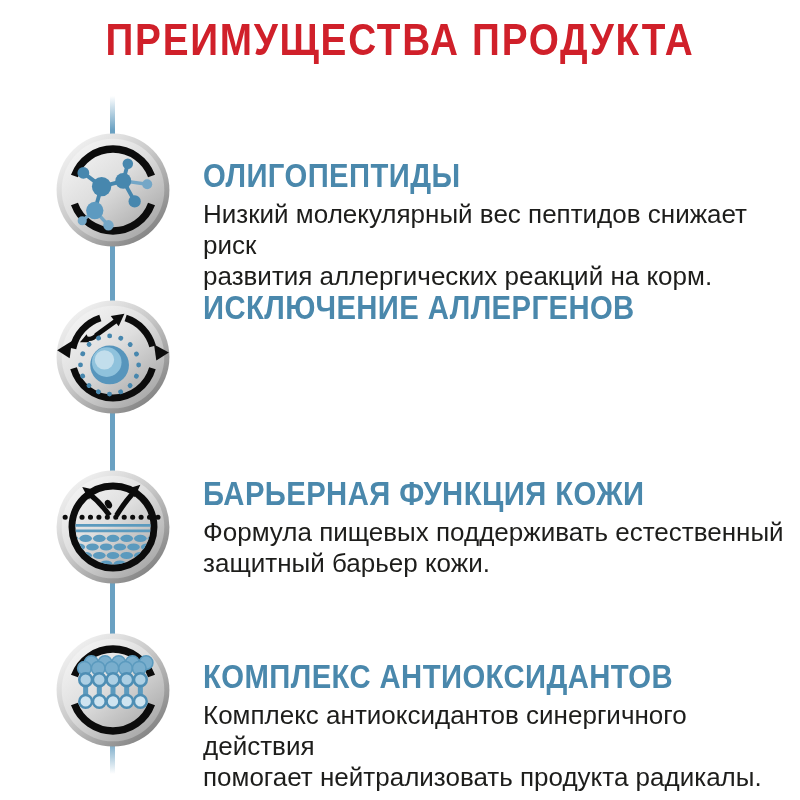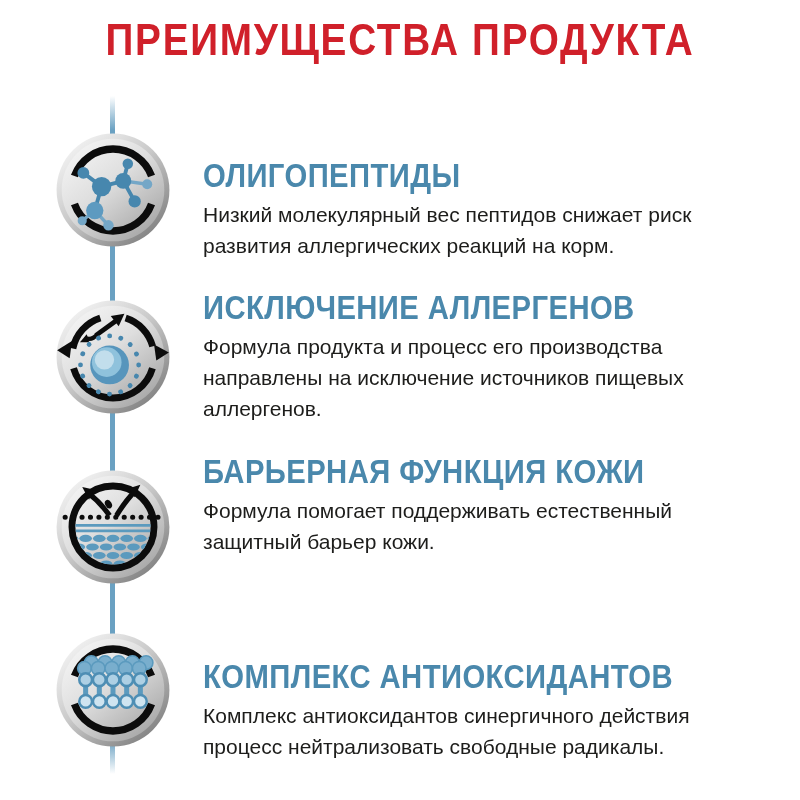--- a/index.html
+++ b/index.html
@@ -15,28 +15,28 @@
   }
   .timeline{
     position:absolute;left:110px;top:96px;width:5px;height:678px;z-index:0;
     background:linear-gradient(180deg,
       rgba(106,161,194,0) 0%, #6aa1c2 5%,
       #6aa1c2 95%, rgba(106,161,194,0) 100%);
   }
   .icon-wrap{position:absolute;left:56px;width:114px;height:114px;z-index:1;}
   .i1{top:133px}.i2{top:300px}.i3{top:470px}.i4{top:633px}
   .text{position:absolute;left:203px;width:585px;z-index:1;}
-  .t1{top:156px}.t2{top:288px}.t3{top:452px}.t4{top:657px}
+  .t1{top:156px}.t2{top:288px}.t3{top:474px}.t4{top:657px}
   .text h2{
     margin:0;font-size:34px;line-height:38px;font-weight:700;
     color:#4a88ac;letter-spacing:0.5px;white-space:nowrap;
     transform:scaleX(0.86);transform-origin:left center;
   }
   .text p{
-    margin:5px 0 0;font-size:21px;line-height:31px;color:#1d1d1b;
+    margin:5px 0 0;font-size:26px;line-height:31px;color:#1d1d1b;
     white-space:pre-line;
   }
   svg{display:block}
 </style>
 </head>
 <body>
 
 <div class="page">
 
   <h1 class="page-title">ПРЕИМУЩЕСТВА ПРОДУКТА</h1>
@@ -120,23 +120,20 @@
           <path d="M36 30 C 33 34, 29 35, 25 33" stroke="#0c0c0c" stroke-width="3.6" fill="none"></path>
           <polygon points="21,37 27,30 29,37" fill="#0c0c0c"></polygon>
           <circle cx="47" cy="57" r="25.5" fill="none" stroke="#4787ae" stroke-width="4.2" stroke-dasharray="0.1 9.9" stroke-linecap="round"></circle>
           <circle cx="47" cy="57" r="17" fill="#5795bc"></circle>
           <circle cx="44.5" cy="54.5" r="13" fill="#8fc2dc"></circle>
           <circle cx="42.5" cy="52.5" r="8.5" fill="#c2deec"></circle>
         </svg>
       </div>
       <div class="text t2">
         <h2>ИСКЛЮЧЕНИЕ АЛЛЕРГЕНОВ</h2>
-        <p>Формула продукта и процесс его производства
-направлены на исключение источников пищевых
-аллергенов.</p>
       </div>
     </section>
 
     <section>
       <div class="icon-wrap i3">
         <svg viewBox="0 0 100 100" width="114" height="114" aria-hidden="true">
           <defs>
             <linearGradient id="rim3" x1="0%" y1="0%" x2="85%" y2="100%">
               <stop offset="0" stop-color="#ffffff"></stop>
                 <stop offset="0.5" stop-color="#c9c9c9"></stop>
@@ -196,21 +193,21 @@
           <path d="M8 41.5 H92" stroke="#0c0c0c" stroke-width="4.4" stroke-dasharray="0.1 7.3" stroke-linecap="round" fill="none"></path>
           <path d="M47 40 C 42 33, 36 26, 29 21" stroke="#0c0c0c" stroke-width="4.5" fill="none"></path>
           <polygon points="23,15 33,17 29,26" fill="#0c0c0c"></polygon>
           <path d="M53 40 C 58 32, 63 25, 69 19" stroke="#0c0c0c" stroke-width="4.5" fill="none"></path>
           <polygon points="74,13 64,16 69,24" fill="#0c0c0c"></polygon>
           <ellipse cx="46" cy="30" rx="2.8" ry="4" transform="rotate(-30 46 30)" fill="#0c0c0c"></ellipse>
         </svg>
       </div>
       <div class="text t3">
         <h2>БАРЬЕРНАЯ ФУНКЦИЯ КОЖИ</h2>
-        <p>Формула помогает поддерживать естественный
+        <p>Формула пищевых поддерживать естественный
 защитный барьер кожи.</p>
       </div>
     </section>
 
     <section>
       <div class="icon-wrap i4">
         <svg viewBox="0 0 100 100" width="114" height="114" aria-hidden="true">
           <defs>
             <linearGradient id="rim4" x1="0%" y1="0%" x2="85%" y2="100%">
               <stop offset="0" stop-color="#ffffff"></stop>
@@ -257,18 +254,18 @@
               <circle cx="38" cy="60" r="5.6"></circle>
               <circle cx="50" cy="60" r="5.6"></circle>
               <circle cx="62" cy="60" r="5.6"></circle>
               <circle cx="74" cy="60" r="5.6"></circle>
           </g>
         </svg>
       </div>
       <div class="text t4">
         <h2>КОМПЛЕКС АНТИОКСИДАНТОВ</h2>
         <p>Комплекс антиоксидантов синергичного действия
-процесс нейтрализовать свободные радикалы.</p>
+помогает нейтрализовать продукта радикалы.</p>
       </div>
     </section>
 
   </main>
 </div>
 
 </body></html>

